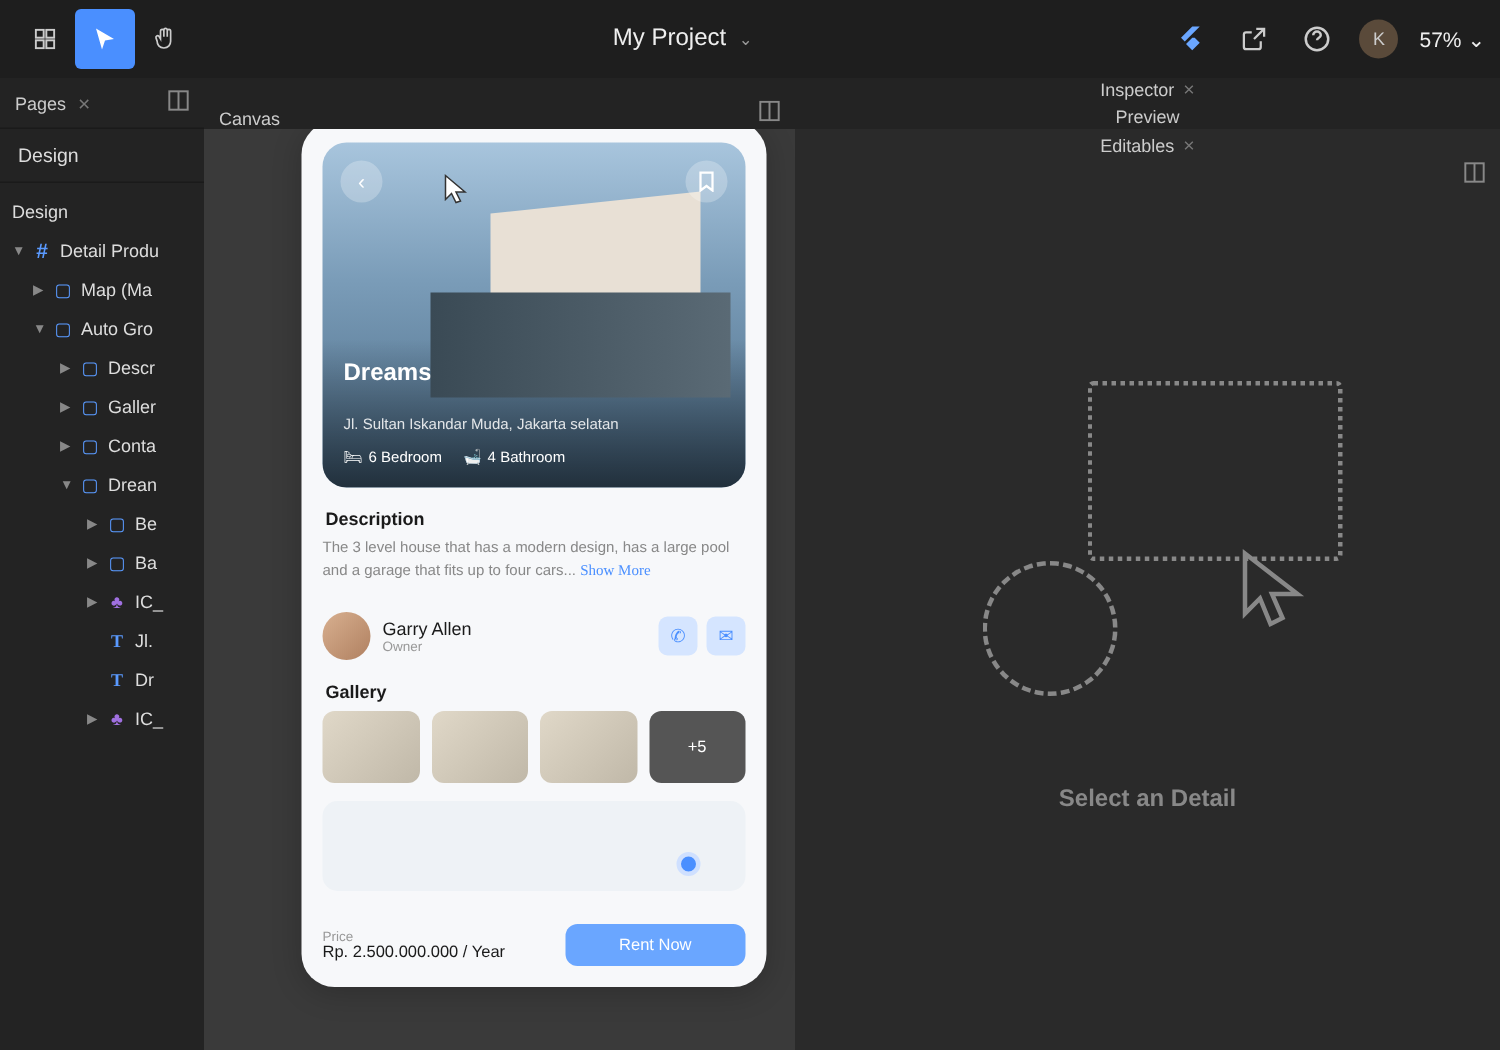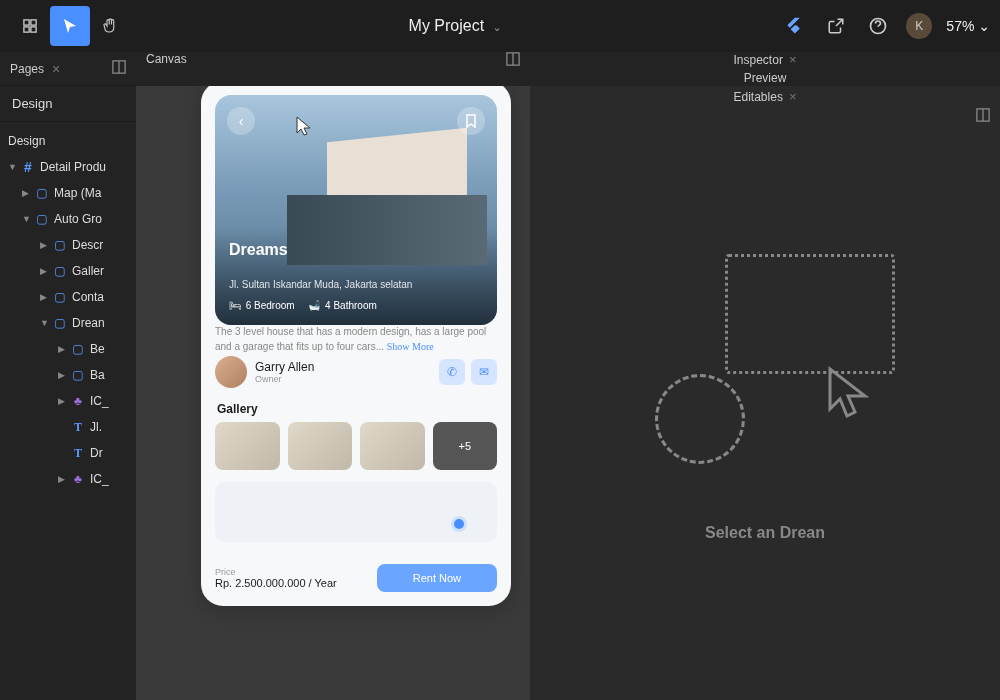--- a/index.html
+++ b/index.html
@@ -25,21 +25,21 @@
 .tree-item { display: flex; align-items: center; height: 26px; padding-left: 8px; color: #ddd; cursor: pointer; white-space: nowrap; overflow: hidden; }
 .tree-item .arrow { width: 12px; color: #888; font-size: 9px; }
 .tree-item .ticon { width: 16px; margin-right: 4px; display: flex; align-items: center; justify-content: center; }
 .indent-1 { padding-left: 22px; } .indent-2 { padding-left: 40px; } .indent-3 { padding-left: 58px; }
 .hash { color: #5a9aff; font-weight: bold; font-size: 14px; }
 .frame { color: #5a9aff; }
 .textic { color: #5a9aff; font-weight: bold; font-family: serif; }
 .groupic { color: #a070e0; }
 
 .canvas-area { flex: 1; background: #2e2e2e; display: flex; flex-direction: column; min-width: 0; }
-.canvas-tabs { height: 34px; display: flex; align-items: flex-start; background: #232323; padding: 0 10px; }
+.canvas-tabs { height: 34px; display: flex; align-items: flex-end; background: #232323; padding: 0 10px; }
 .canvas-tabs .tab-label { font-size: 12px; color: #ccc; }
 .canvas-tabs .grid-ic { margin-left: auto; cursor: pointer; }
 .canvas-viewport { flex: 1; background: #3a3a3a; display: flex; align-items: flex-start; justify-content: flex-start; position: relative; overflow: hidden; }
 
 .mock-strip { position: absolute; left: 0; top: 0; width: 22px; height: 360px; background: #fff; border-radius: 0 8px 8px 0; display: flex; flex-direction: column; justify-content: center; gap: 30px; }
 .mock-strip .thumb { width: 18px; height: 70px; background: linear-gradient(135deg,#8ab4d8,#c8d8e8); border-radius: 3px; margin-left: 2px; }
 .lbl-chip { background: #333; color: #fff; font-size: 9px; padding: 1px 4px; border-radius: 2px; margin-left: 2px; }
 
 .phone-mock { position: absolute; left: 65px; top: -5px; width: 310px; background: #f7f8fa; border-radius: 22px; padding: 14px; box-shadow: 0 4px 20px rgba(0,0,0,.2); }
 .hero { position: relative; height: 230px; border-radius: 16px; overflow: hidden; background: linear-gradient(180deg,#a8c5dd 0%,#7a9cb8 40%,#4a6a85 100%); }
@@ -50,21 +50,21 @@
 .hero-sub { font-size: 10px; opacity: .85; margin-top: 20px; }
 .hero-meta { display:flex; gap:14px; margin-top:10px; font-size:10px; }
 .hero-meta span { display:flex; align-items:center; gap:4px; }
 .hero-back { position:absolute; left:12px; top:12px; width:28px; height:28px; border-radius:50%; background:rgba(255,255,255,.25); display:flex; align-items:center; justify-content:center; color:#fff; font-size:14px; }
 .hero-bk { position:absolute; right:12px; top:12px; width:28px; height:28px; border-radius:50%; background:rgba(255,255,255,.25); display:flex; align-items:center; justify-content:center; color:#fff; }
 .cursor-arrow { position:absolute; left:80px; top:20px; color:#333; pointer-events: none; }
 
 .sect-title { font-size: 12px; font-weight: 600; color: #1a1a1a; margin: 14px 2px 6px; }
 .desc-text { font-size: 10px; color: #888; line-height: 1.45; }
 .desc-text .more { color: #4a8fff; font-family: Liberation Serif, serif; }
-.owner-row { display:flex; align-items:center; margin-top:2px; }
+.owner-row { display:flex; align-items:center; margin-top:20px; }
 .owner-av { width:32px; height:32px; border-radius:50%; background: linear-gradient(135deg,#d8b090,#b08060); margin-right:8px; }
 .owner-name { font-size:12px; color:#1a1a1a; font-weight:500; }
 .owner-role { font-size:9px; color:#999; }
 .owner-actions { margin-left:auto; display:flex; gap:6px; }
 .owner-actions .pill { width:26px; height:26px; border-radius:6px; background:#d5e5ff; display:flex; align-items:center; justify-content:center; color:#4a8fff; font-size:12px; }
 .gallery-row { display:flex; gap:8px; margin-top:6px; }
 .gallery-row .gimg { flex:1; height:48px; border-radius:8px; background:linear-gradient(135deg,#e0d8c8,#c0b8a8); position:relative; }
 .gallery-row .gimg.last { background:#555; display:flex; align-items:center; justify-content:center; color:#fff; font-size:11px; }
 .map-box { height:60px; border-radius:10px; background:#eef2f6; margin-top:12px; position:relative; }
 .map-box::after { content:''; position:absolute; right:30px; bottom:10px; width:10px; height:10px; border-radius:50%; background:#4a8fff; border:3px solid #cfe0ff; }
@@ -250,20 +250,21 @@
           <div class="hero-overlay">
             <div class="hero-title">Dreamsville House</div>
             <div class="hero-sub">Jl. Sultan Iskandar Muda, Jakarta selatan</div>
             <div class="hero-meta">
               <span>🛏 <span>6 Bedroom</span></span>
               <span>🛁 <span>4 Bathroom</span></span>
             </div>
           </div>
         </div>
 
+        <div class="sect-title">Description</div>
         <div class="desc-text"><span>The 3 level house that has a modern design, has a large pool and a garage that fits up to four cars... </span><span class="more">Show More</span></div>
 
         <div class="owner-row">
           <div class="owner-av"></div>
           <div>
             <div class="owner-name">Garry Allen</div>
             <div class="owner-role">Owner</div>
           </div>
           <div class="owner-actions">
             <div class="pill">
@@ -319,17 +320,17 @@
     <div class="inspector-body">
       <div class="placeholder-graphic">
         <div class="dashed-rect"></div>
         <div class="dashed-circ"></div>
         <div class="big-cursor">
           <svg width="50" height="60" viewBox="0 0 50 60">
               <path d="M5 5 L5 45 L15 35 L22 52 L30 48 L23 32 L40 32 Z" fill="none" stroke="#888" stroke-width="3"></path>
             </svg>
         </div>
       </div>
-      <div class="placeholder-text">Select an Drean</div>
+      <div class="placeholder-text">Select an Detail</div>
     </div>
   </div>
 
 </div>
 
 </body></html>

